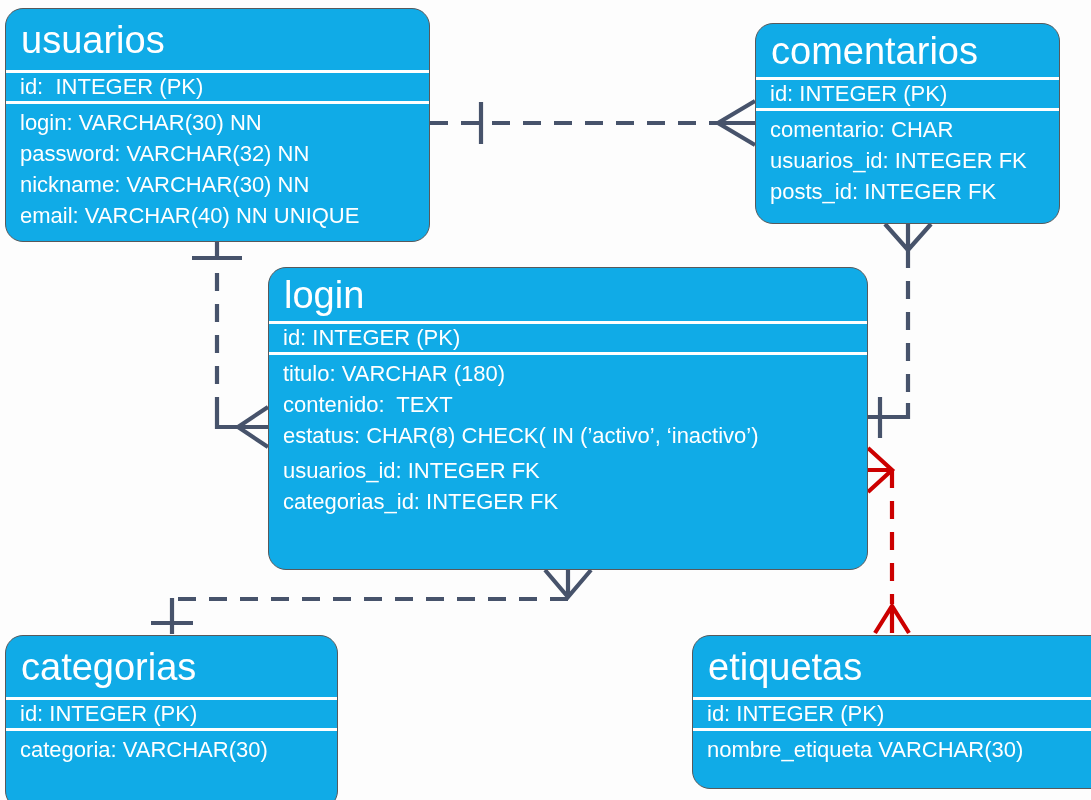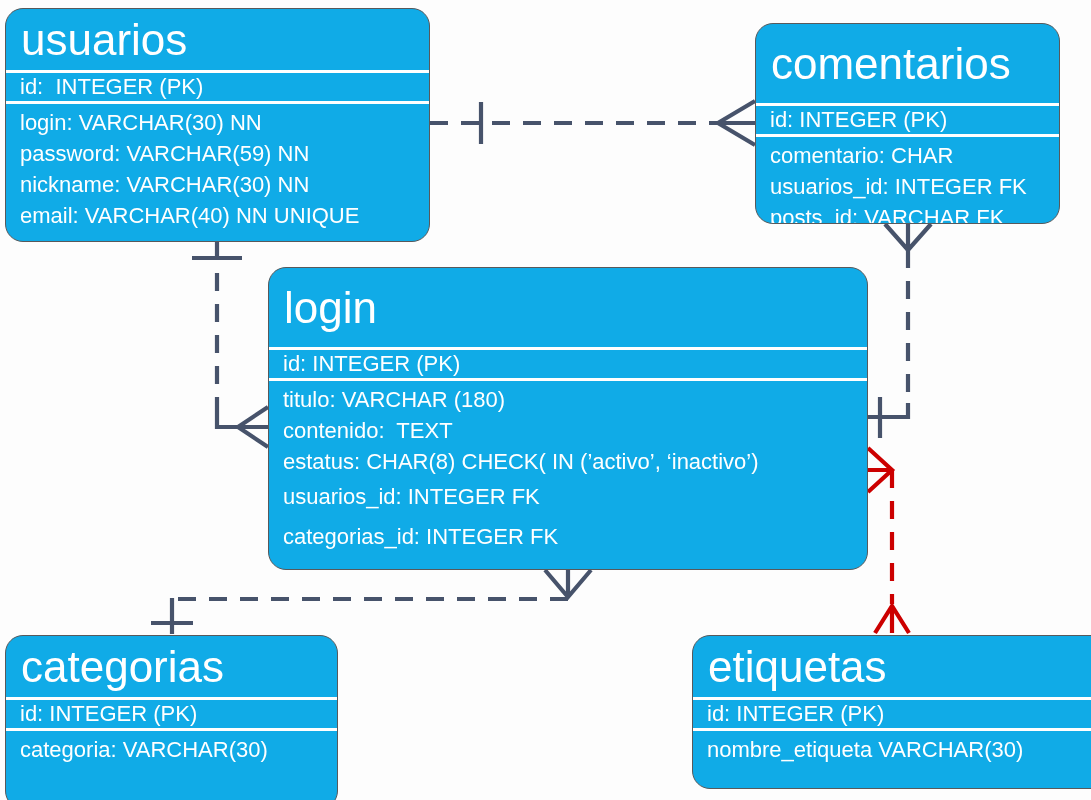--- a/index.html
+++ b/index.html
@@ -20,21 +20,21 @@
     border: 1.5px solid #58595b;
     border-radius: 18px;
     color: #ffffff;
     box-sizing: border-box;
     overflow: hidden;
   }
   .etitle {
     display: flex;
     align-items: center;
     padding-left: 15px;
-    font-size: 44px;
+    font-size: 38px;
     line-height: 1;
     white-space: pre;
   }
   .divider {
     height: 3px;
     background: #ffffff;
     width: 100%;
   }
   .erow {
     font-size: 22px;
@@ -42,25 +42,25 @@
     white-space: pre;
   }
   .pkrow {
     height: 28px;
     display: flex;
     align-items: center;
   }
   .erows { padding-top: 3px; }
   .erows .erow { line-height: 31px; }
   .gap1 { margin-top: 4px; }
-  .gap2 { margin-top: 9px; }
+  .gap2 { }
 
   
   .t63 { height: 61px; }
-  .t65 { height: 79px; }
+  .t65 { height: 53px; }
 
   svg.rel-layer {
     position: absolute;
     left: 0; top: 0;
     width: 1091px;
     height: 800px;
   }
   .rel path, .rel line {
     fill: none;
     stroke: #47536b;
@@ -114,35 +114,35 @@
     </g>
   </svg>
 
   <div class="entity" style="left:5px; top:8px; width:425px; height:234px;">
     <div class="etitle t63">usuarios</div>
     <div class="divider"></div>
     <div class="erow pkrow">id:  INTEGER (PK)</div>
     <div class="divider"></div>
     <div class="erows">
       <div class="erow">login: VARCHAR(30) NN</div>
-      <div class="erow">password: VARCHAR(59) NN</div>
+      <div class="erow">password: VARCHAR(32) NN</div>
       <div class="erow">nickname: VARCHAR(30) NN</div>
       <div class="erow">email: VARCHAR(40) NN UNIQUE</div>
     </div>
   </div>
 
   <div class="entity" style="left:755px; top:23px; width:305px; height:201px;">
     <div class="etitle t65">comentarios</div>
     <div class="divider"></div>
     <div class="erow pkrow">id: INTEGER (PK)</div>
     <div class="divider"></div>
     <div class="erows">
       <div class="erow">comentario: CHAR</div>
       <div class="erow">usuarios_id: INTEGER FK</div>
-      <div class="erow">posts_id: VARCHAR FK</div>
+      <div class="erow">posts_id: INTEGER FK</div>
     </div>
   </div>
 
   <div class="entity" style="left:268px; top:267px; width:600px; height:303px;">
     <div class="etitle t65">login</div>
     <div class="divider"></div>
     <div class="erow pkrow">id: INTEGER (PK)</div>
     <div class="divider"></div>
     <div class="erows">
       <div class="erow">titulo: VARCHAR (180)</div>

